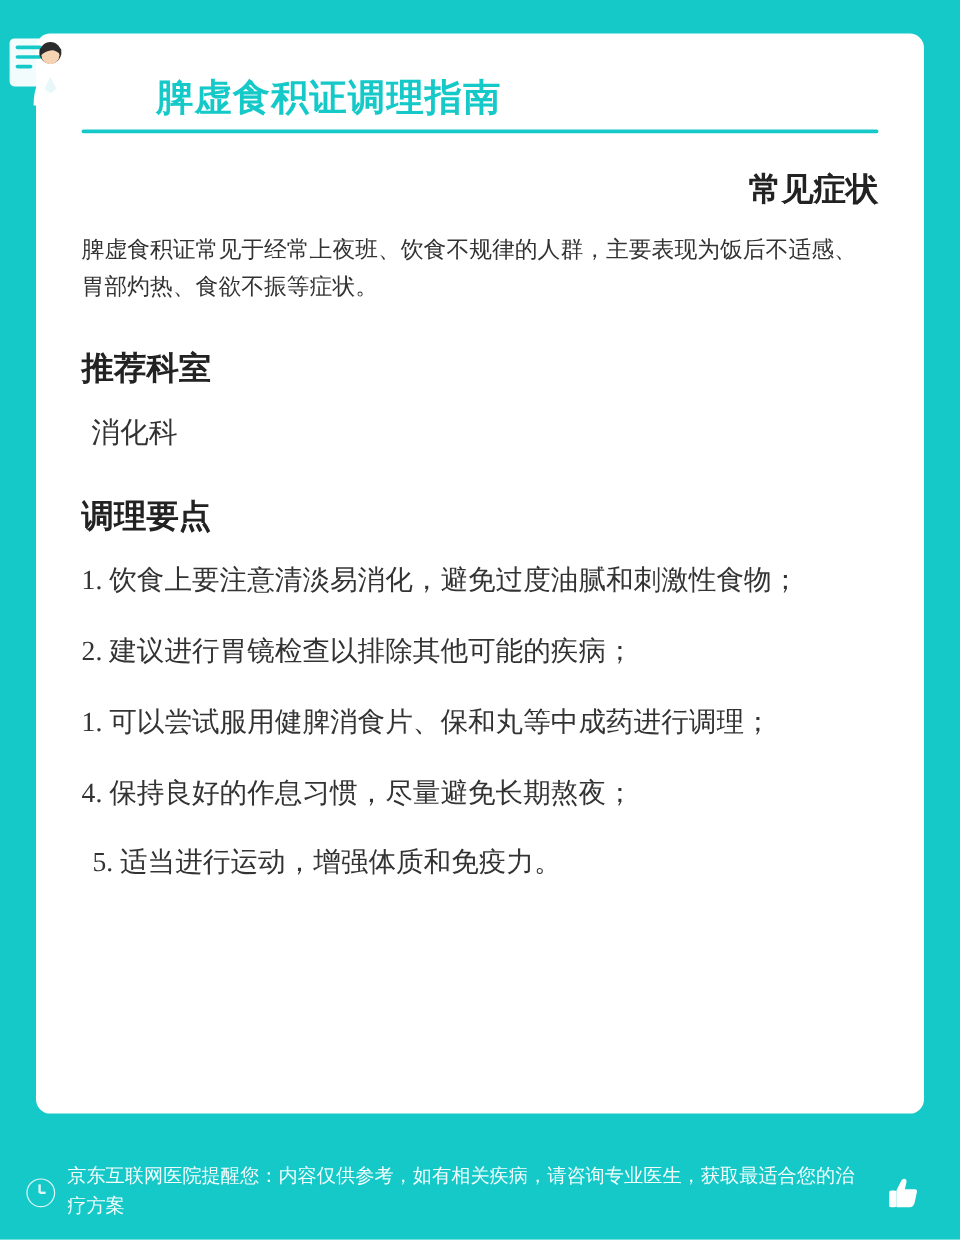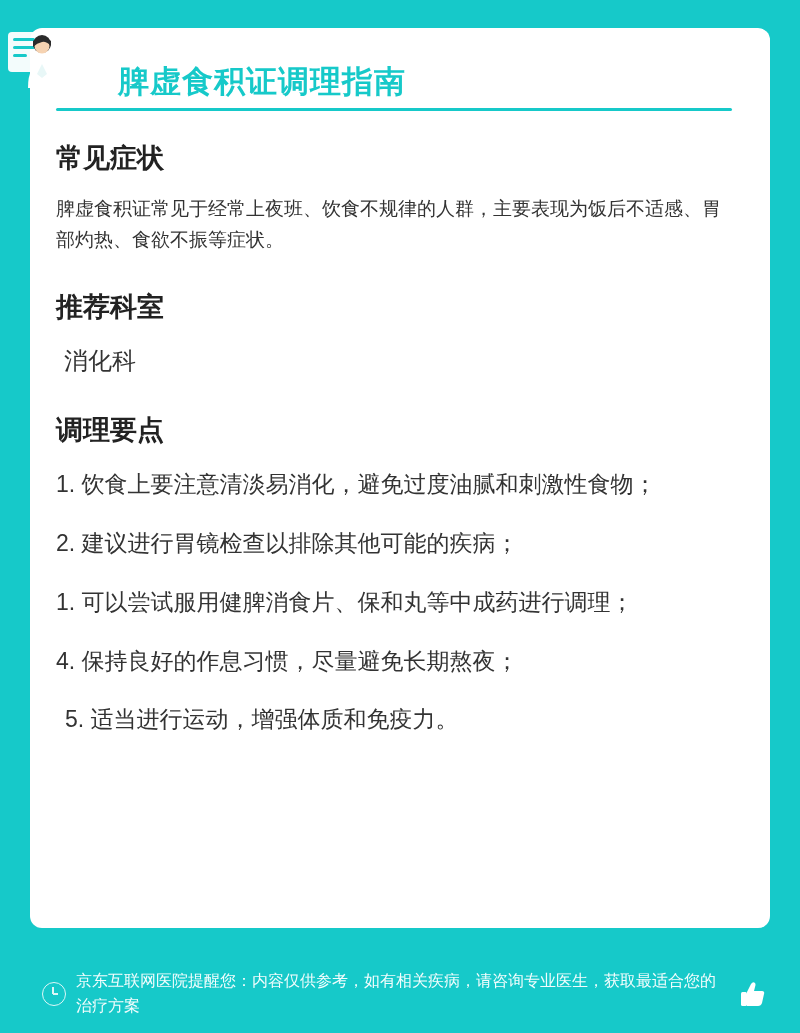--- a/index.html
+++ b/index.html
@@ -17,23 +17,24 @@
     position: relative;
     width: 800px;
     height: 1033px;
     box-sizing: border-box;
     padding: 28px 30px 0 30px;
   }
   .card {
     position: relative;
     background: #ffffff;
     border-radius: 12px;
-    padding: 34px 38px 40px 26px;
+    padding: 34px 38px 40px 38px;
     box-sizing: border-box;
     min-height: 900px;
+    font-family: Liberation Serif, serif;
   }
   .doc-icon {
     position: absolute;
     left: 6px;
     top: 28px;
     width: 60px;
     height: 64px;
     z-index: 5;
   }
   .title {
@@ -52,20 +53,21 @@
   }
   h2 {
     color: #222222;
     font-size: 27px;
     font-weight: bold;
     margin: 34px 0 18px 0;
     line-height: 1.3;
   }
   h2:first-of-type {
     margin-top: 6px;
+    text-align: right;
   }
   p.body-text {
     color: #333333;
     font-size: 19px;
     line-height: 1.62;
     margin: 0 0 6px 0;
   }
   p.dept {
     color: #333333;
     font-size: 24px;
@@ -82,21 +84,21 @@
     font-size: 23px;
     line-height: 1.6;
     margin: 0 0 22px 0;
   }
   ol.points li:last-child {
     margin-bottom: 0;
     margin-left: 9px;
   }
   .footer {
     position: absolute;
-    left: 42px;
+    left: 22px;
     right: 30px;
     bottom: 14px;
     display: flex;
     align-items: center;
   }
   .footer-icon {
     width: 22px;
     height: 22px;
     flex: 0 0 22px;
     border-radius: 50%;

